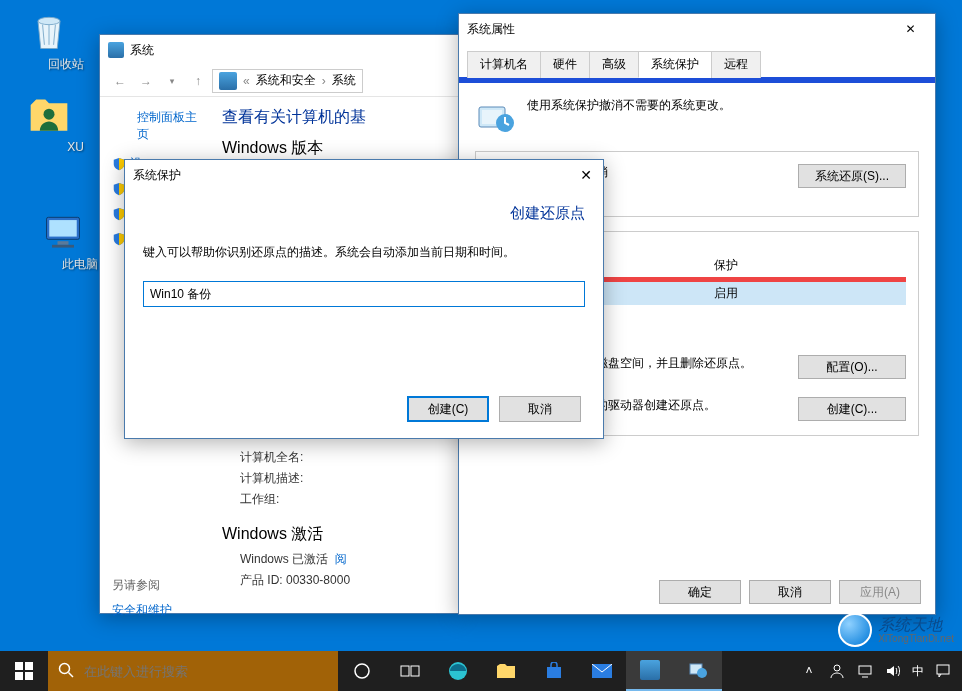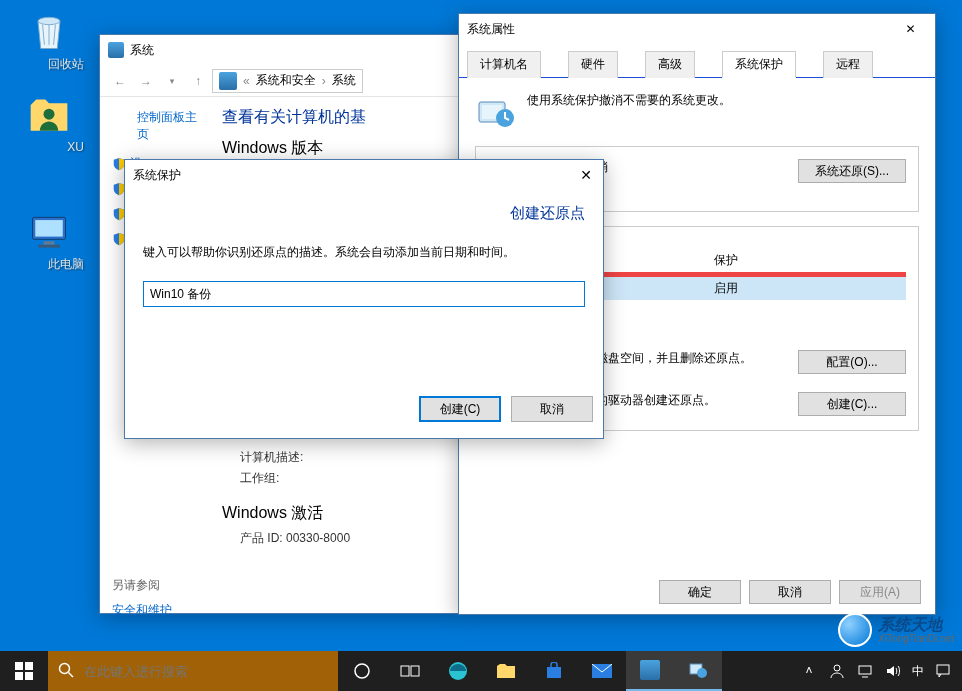--- a/index.html
+++ b/index.html
@@ -30,21 +30,21 @@
 .shield svg { width:14px; height:14px; }
 .sys-side .hdr { color:#0066cc; margin-bottom:12px; cursor:pointer;margin-left:25px; }
 .sys-side .see-also { color:#666; margin-top: 330px; margin-bottom:8px; font-size:12px; }
 .sys-main { flex:1; padding: 10px 12px; }
 .sys-main h2 { color:#003399; font-size:16px; font-weight:normal; margin-bottom:10px; }
 .sys-main .sect { font-size:16px; color:#000; margin-bottom:6px; }
 .sys-main .row { margin:4px 0 4px 18px; color:#333; }
 
 
 .props-win { left: 458px; top: 13px; width: 478px; height: 602px; background:#fff; }
-.props-tabs { display:flex; padding: 6px 8px 0 8px; border-bottom:1px solid #1d4ed8;gap:28px; }
+.props-tabs { display:flex; padding: 6px 8px 0 8px; border-bottom:6px solid #1d4ed8; }
 .tab { padding:4px 12px; border:1px solid #ccc; border-bottom:none; background:#f0f0f0; margin-right:-1px; position:relative; top:1px; cursor:pointer; }
 .tab.active { background:#fff; border-bottom:1px solid #fff; }
 .props-body { padding: 14px 16px 8px 16px; height: calc(100% - 70px); }
 .props-row { display:flex; gap:12px; align-items:flex-start; margin-bottom:14px; }
 .restore-ico { width:40px; height:40px; flex-shrink:0; }
 .fieldset { border:1px solid #ccc; padding:12px 12px 14px 12px; margin-bottom:14px; }
 .inline-btn { float:right; min-width:108px; height:24px; border:1px solid #adadad; background:#e1e1e1; cursor:pointer; margin-left:12px; }
 .props-table { width:100%; border-collapse:collapse; margin:10px 0; }
 .props-table th, .props-table td { text-align:left; padding:3px 6px; font-weight:normal; }
 .props-table th { border-bottom:5px solid #ef4444; }
@@ -53,29 +53,29 @@
 .props-footer button { min-width:82px; height:24px; border:1px solid #adadad; background:#e1e1e1; cursor:pointer; }
 .props-footer button:disabled { color:#888; }
 
 
 .create-dlg { left:124px; top:159px; width:480px; height:280px; background:#fff; }
 .create-dlg .win-title { font-size:12px; }
 .create-body { padding: 14px 18px; }
 .create-body h3 { color:#003399; font-size:15px; font-weight:normal; margin-bottom:20px;text-align:right; }
 .create-body p { margin-bottom:20px; line-height:1.5; }
 .create-body input[type=text] { width:100%; height:26px; border:1px solid #0078d7; padding:0 6px; outline:none; }
-.create-foot { position:absolute; bottom:16px; right:10px; display:flex; gap:10px; }
+.create-foot { position:absolute; bottom:16px; right:22px; display:flex; gap:10px; }
 .create-foot button { min-width:82px; height:26px; border:1px solid #adadad; background:#e1e1e1; cursor:pointer; }
 .create-foot button.primary { border:1px solid #0078d7; box-shadow: inset 0 0 0 1px #0078d7; }
 
 
 .watermark { position:absolute; right:8px; bottom:44px; display:flex; align-items:center; gap:6px; }
 .wm-globe { width:34px; height:34px; border-radius:50%; background: radial-gradient(circle at 30% 30%, #8fd1ff, #0078d7); border:2px solid #fff; }
 .wm-text { line-height:1.1; }
-.wm-text .cn { font-size:16px; font-weight:bold; color:#0a4a8a; font-style:italic; }
+.wm-text .cn { font-size:16px; font-weight:normal; color:#0a4a8a; font-style:italic; }
 .wm-text .en { font-size:10px; color:#666; }
 
 
 .taskbar { position:absolute; left:0; bottom:0; width:100%; height:40px; background:#1f1f1f; display:flex; align-items:center; }
 .start { width:48px; height:40px; display:flex; align-items:center; justify-content:center; }
 .start svg { width:18px; height:18px; }
 .search { flex: 0 0 290px; height:40px; background:#a16207; display:flex; align-items:center; padding:0 10px; gap:10px; }
 .search .sico { color:#fff; }
 .search input { background:transparent; border:none; color:#ccc; outline:none; width:100%; font-size:13px; }
 .tbtns { display:flex; height:40px; }
@@ -106,21 +106,21 @@
   <div class="ico">
     <svg viewBox="0 0 48 48">
         <path fill="#ffd76a" d="M4 12l6-6h10l4 4h20v30H4z"></path>
         <circle cx="24" cy="22" r="6" fill="#1e6e3c"></circle>
         <path fill="#1e6e3c" d="M14 40c0-6 5-10 10-10s10 4 10 10z"></path>
       </svg>
   </div>
   <div class="lbl">XU</div>
 </div>
 
-<div class="desktop-icon" style="left:14px; top:210px;">
+<div class="desktop-icon" style="left:28px; top:210px;">
   <div class="ico">
     <svg viewBox="0 0 48 48">
         <rect x="6" y="8" width="36" height="24" rx="2" fill="#2a6fc9" stroke="#0a3a6a"></rect>
         <rect x="9" y="11" width="30" height="18" fill="#aee1ff"></rect>
         <rect x="18" y="34" width="12" height="4" fill="#5a7a9a"></rect>
         <rect x="12" y="38" width="24" height="3" fill="#3a5a7a"></rect>
       </svg>
   </div>
   <div class="lbl">此电脑</div>
 </div>
@@ -174,23 +174,25 @@
             </svg></span>
           <span>高</span>
         </a>
       <div class="see-also">另请参阅</div>
       <a class="link">安全和维护</a>
     </div>
     <div class="sys-main">
       <h2>查看有关计算机的基</h2>
       <div class="sect">Windows 版本</div>
       <div style="height:280px;"></div>
+      <div class="row">计算机全名:</div>
       <div class="row">计算机描述:</div>
       <div class="row">工作组:</div>
       <div class="sect" style="margin-top:16px;">Windows 激活</div>
+      <div class="row"><span>Windows 已激活</span>&nbsp;&nbsp;<a class="link">阅</a></div>
       <div class="row">产品 ID: 00330-8000</div>
     </div>
   </div>
 </div>
 
 <div class="win props-win">
   <div class="win-title">
     <span class="t">系统属性</span>
     <div class="ctl">✕</div>
   </div>

